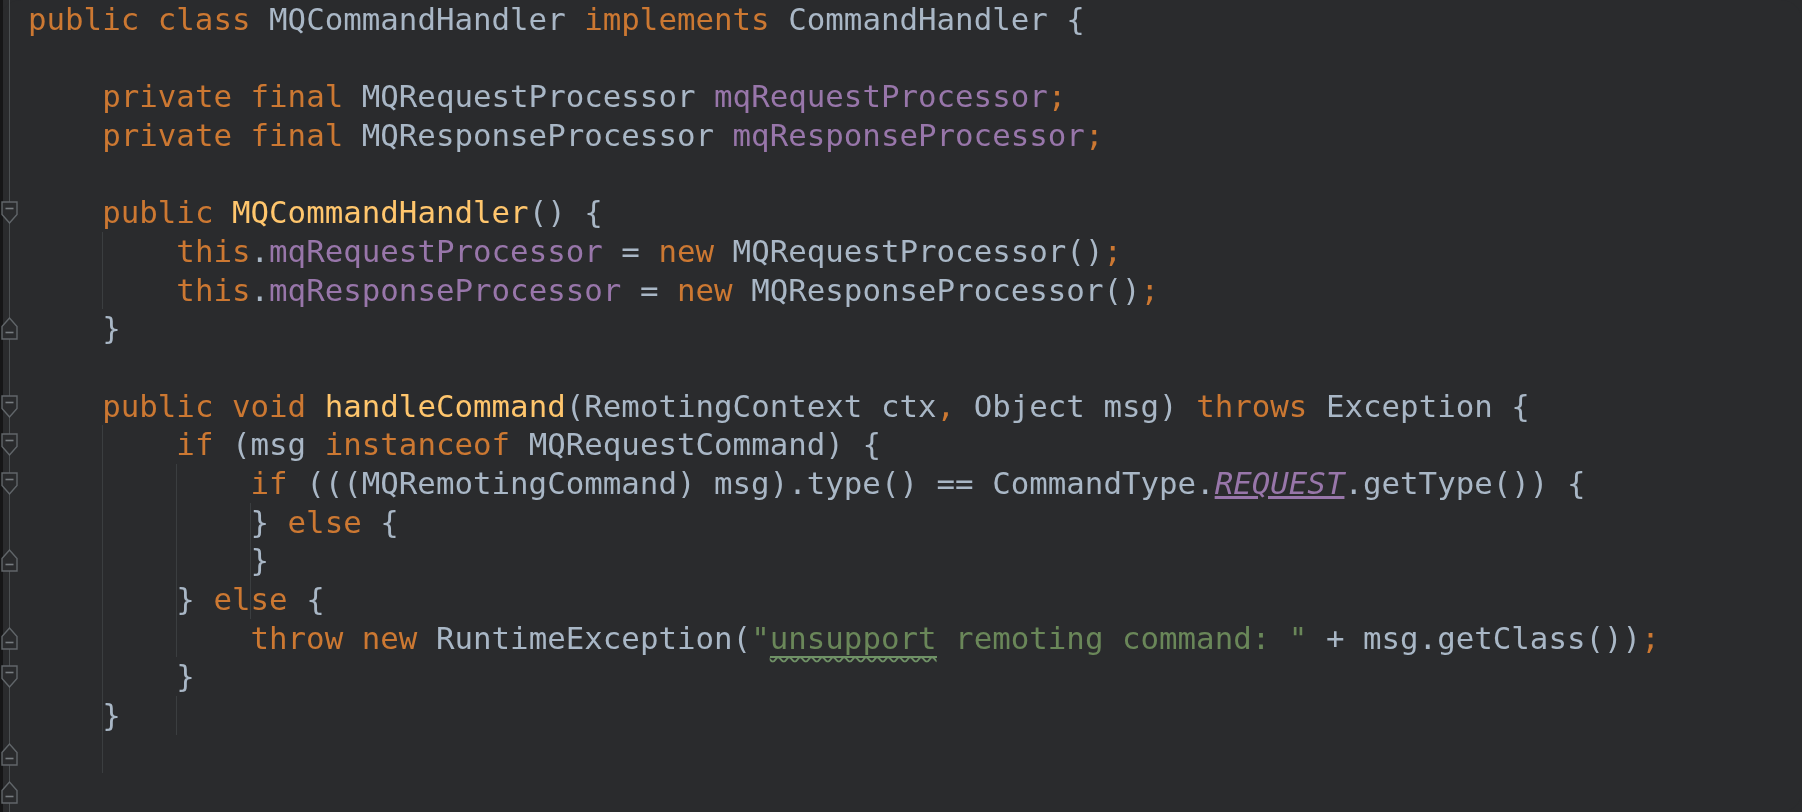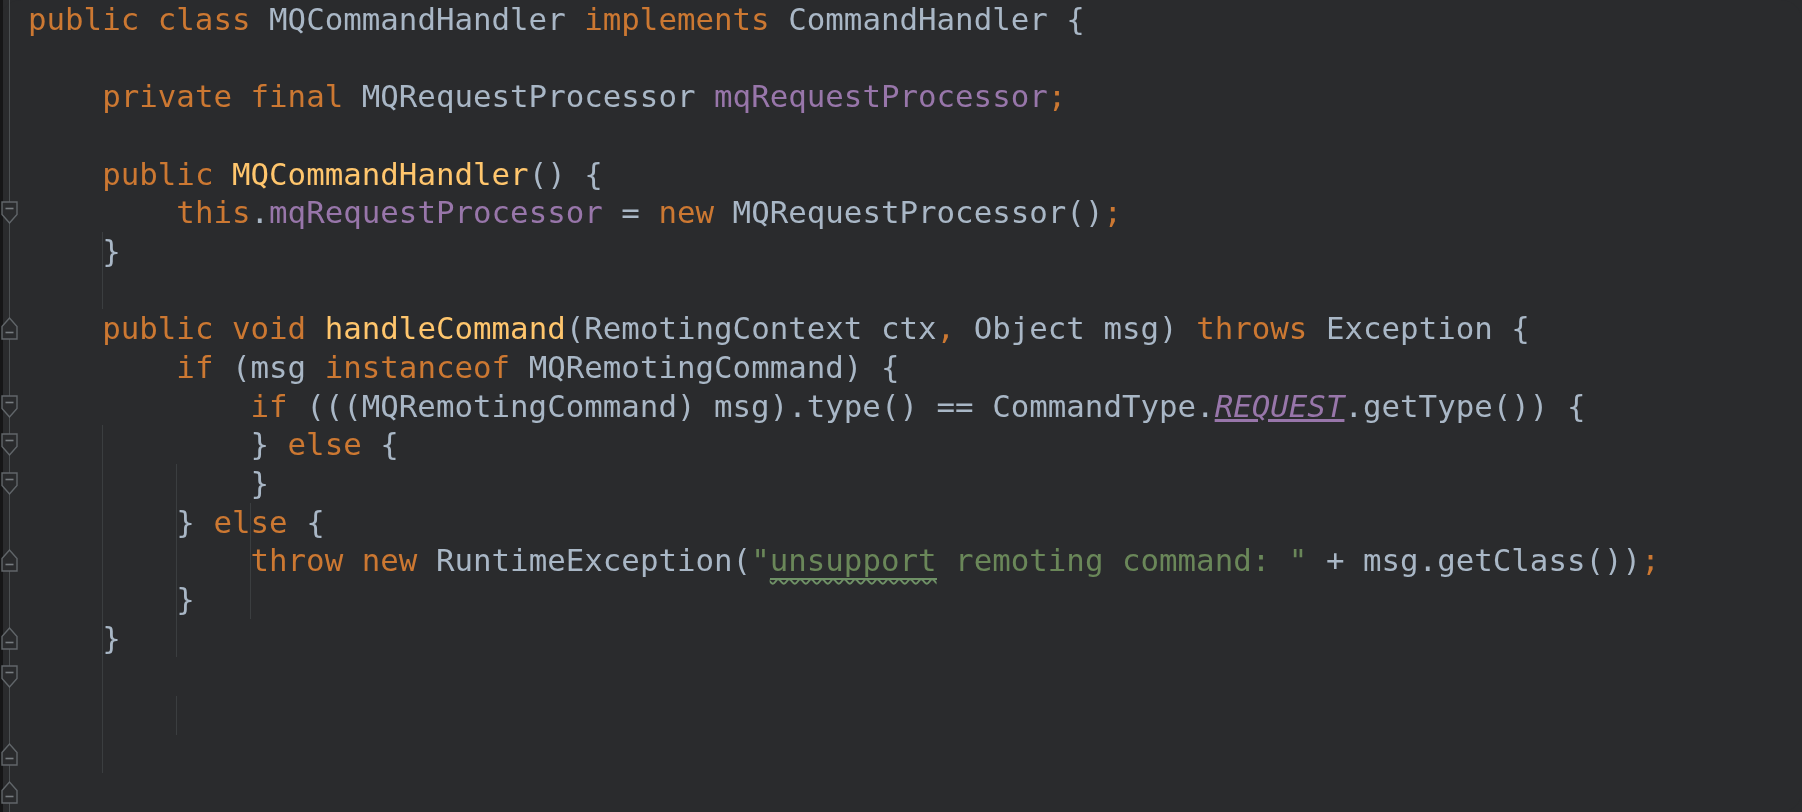--- a/index.html
+++ b/index.html
@@ -98,27 +98,29 @@
         </svg></div>
       <div class="fold-marker" style="top: 781.4px;"><svg width="17" height="23" viewBox="0 0 17 23">
           <polygon points="1,9.5 8.5,1 16,9.5 16,22 1,22" fill="#2a2b2d" stroke="#61666a" stroke-width="1.4"></polygon>
           <line x1="4.5" y1="15.5" x2="12.5" y2="15.5" stroke="#767b7f" stroke-width="1.6"></line>
         </svg></div>
     </div>
   <div class="code" id="code">
       <div class="code-line"><span class="tok-k">public class </span><span class="tok-d">MQCommandHandler </span><span class="tok-k">implements </span><span class="tok-d">CommandHandler {</span></div>
       <div class="code-line"></div>
       <div class="code-line"><span class="tok-d">    </span><span class="tok-k">private final </span><span class="tok-d">MQRequestProcessor </span><span class="tok-f">mqRequestProcessor</span><span class="tok-p">;</span></div>
+      <div class="code-line"><span class="tok-d">    </span><span class="tok-k">private final </span><span class="tok-d">MQResponseProcessor </span><span class="tok-f">mqResponseProcessor</span><span class="tok-p">;</span></div>
       <div class="code-line"></div>
       <div class="code-line"><span class="tok-d">    </span><span class="tok-k">public </span><span class="tok-m">MQCommandHandler</span><span class="tok-d">() {</span></div>
       <div class="code-line"><span class="tok-d">        </span><span class="tok-k">this</span><span class="tok-d">.</span><span class="tok-f">mqRequestProcessor</span><span class="tok-d"> = </span><span class="tok-k">new </span><span class="tok-d">MQRequestProcessor()</span><span class="tok-p">;</span></div>
+      <div class="code-line"><span class="tok-d">        </span><span class="tok-k">this</span><span class="tok-d">.</span><span class="tok-f">mqResponseProcessor</span><span class="tok-d"> = </span><span class="tok-k">new </span><span class="tok-d">MQResponseProcessor()</span><span class="tok-p">;</span></div>
       <div class="code-line"><span class="tok-d">    }</span></div>
       <div class="code-line"></div>
       <div class="code-line"><span class="tok-d">    </span><span class="tok-k">public void </span><span class="tok-m">handleCommand</span><span class="tok-d">(RemotingContext ctx</span><span class="tok-p">,</span><span class="tok-d"> Object msg) </span><span class="tok-k">throws </span><span class="tok-d">Exception {</span></div>
-      <div class="code-line"><span class="tok-d">        </span><span class="tok-k">if </span><span class="tok-d">(msg </span><span class="tok-k">instanceof </span><span class="tok-d">MQRemotingCommand) {</span></div>
+      <div class="code-line"><span class="tok-d">        </span><span class="tok-k">if </span><span class="tok-d">(msg </span><span class="tok-k">instanceof </span><span class="tok-d">MQRequestCommand) {</span></div>
       <div class="code-line"><span class="tok-d">            </span><span class="tok-k">if </span><span class="tok-d">(((MQRemotingCommand) msg).type() == CommandType.</span><span class="tok-c">REQUEST</span><span class="tok-d">.getType()) {</span></div>
       <div class="code-line"><span class="tok-d">            } </span><span class="tok-k">else </span><span class="tok-d">{</span></div>
       <div class="code-line"><span class="tok-d">            }</span></div>
       <div class="code-line"><span class="tok-d">        } </span><span class="tok-k">else </span><span class="tok-d">{</span></div>
       <div class="code-line"><span class="tok-d">            </span><span class="tok-k">throw new </span><span class="tok-d">RuntimeException(</span><span class="tok-s">"</span><span class="tok-y">unsupport</span><span class="tok-s"> remoting command: "</span><span class="tok-d"> + msg.getClass())</span><span class="tok-p">;</span></div>
       <div class="code-line"><span class="tok-d">        }</span></div>
       <div class="code-line"><span class="tok-d">    }</span></div>
     </div>
 </div>
 

